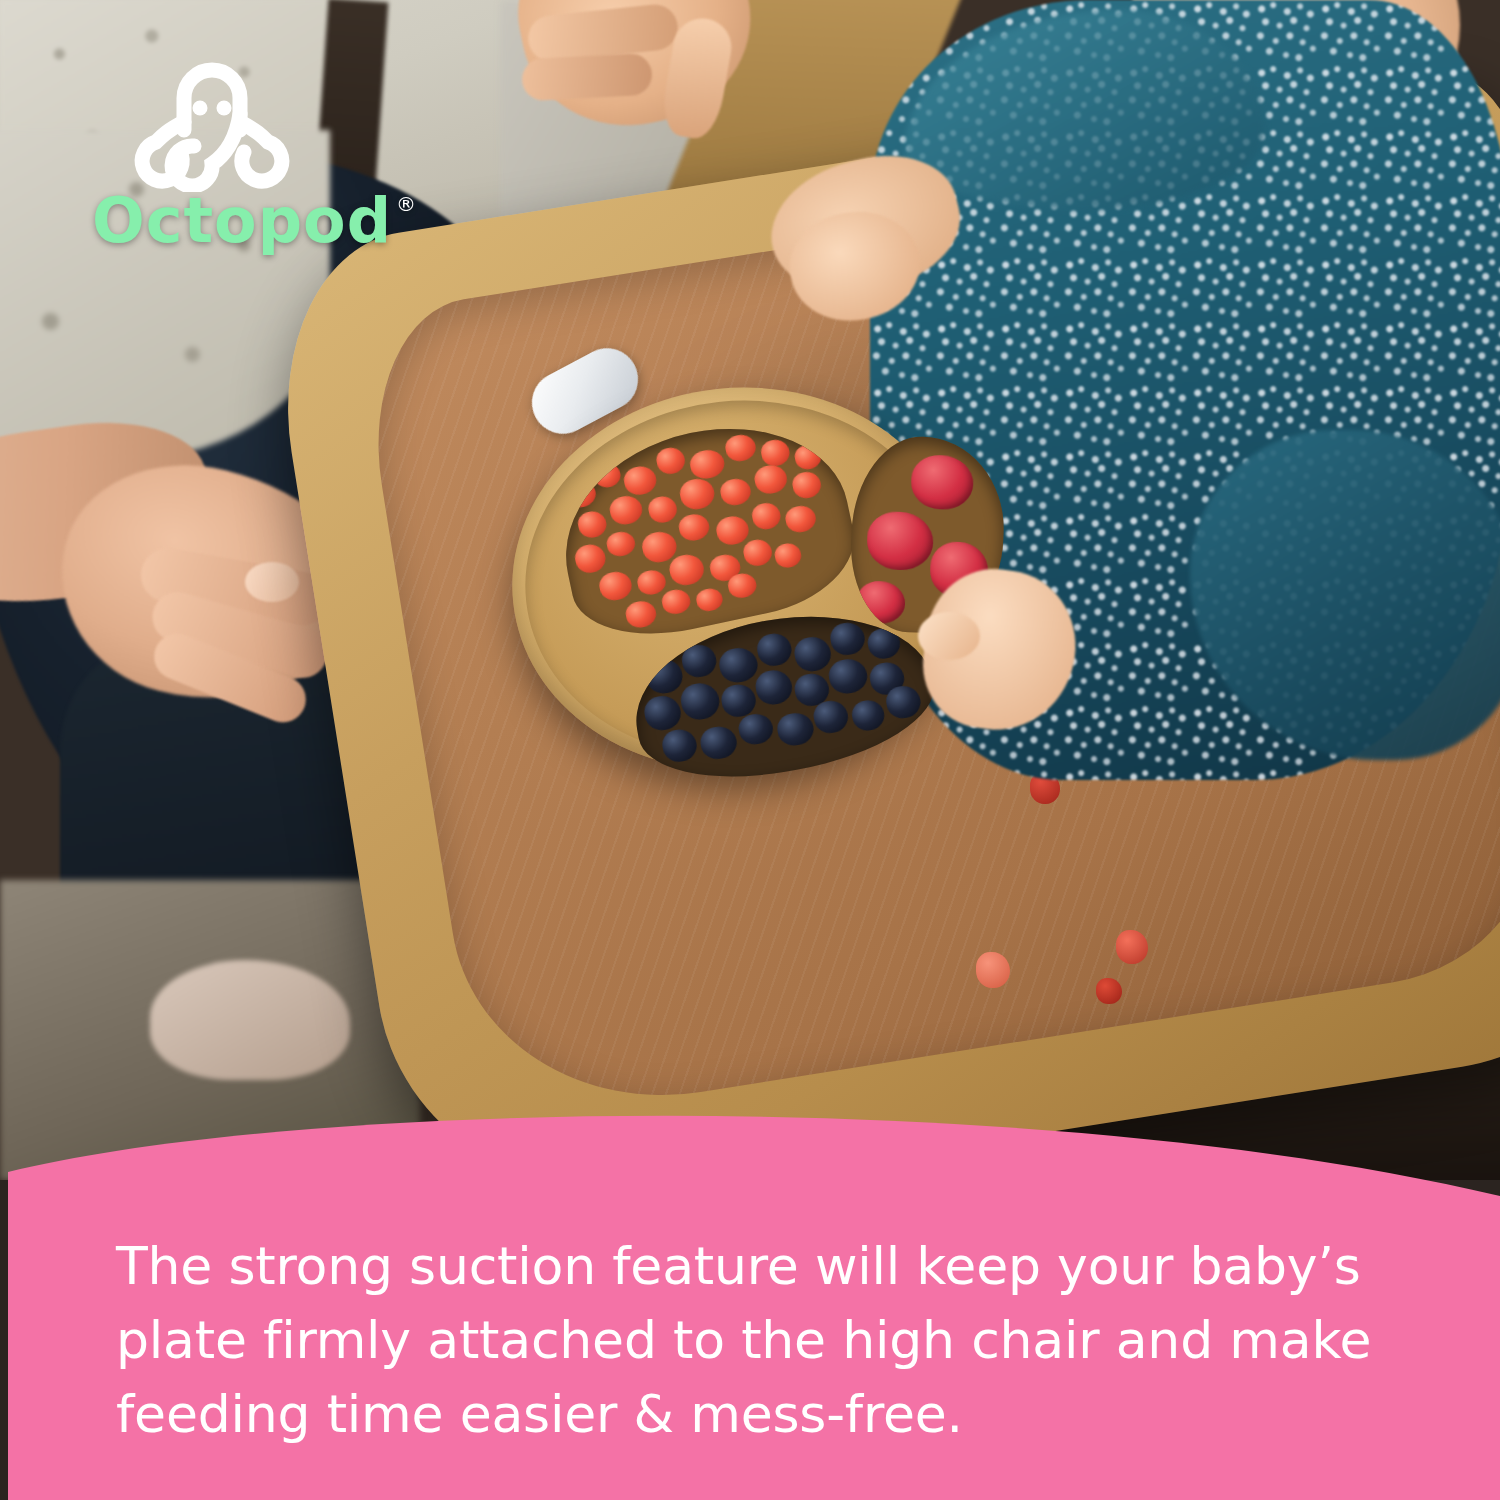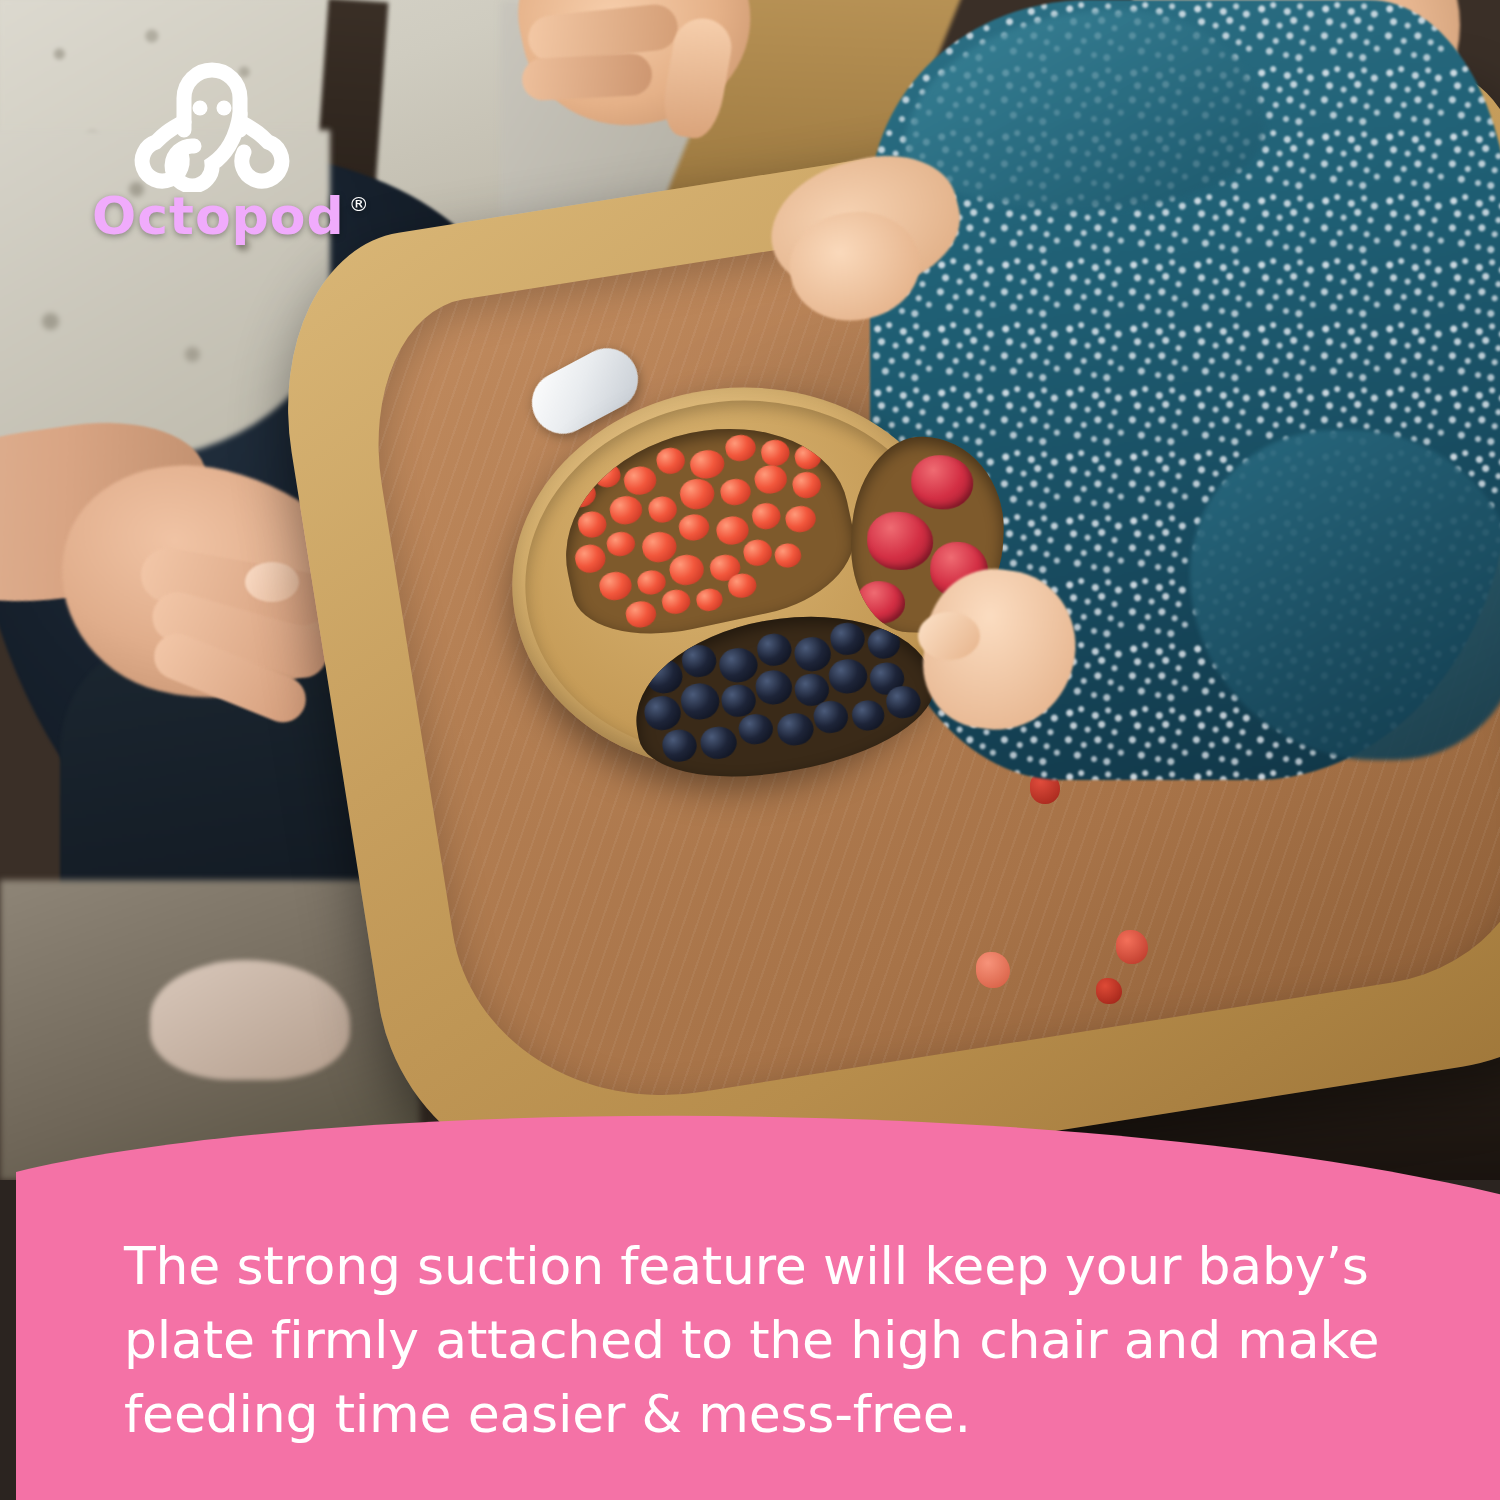--- a/index.html
+++ b/index.html
@@ -207,26 +207,26 @@
 
   
   .chairback{position:absolute;left:700px;top:-60px;width:200px;height:380px;
         background:linear-gradient(160deg,#c09a5c,#8d6a33);transform:rotate(22deg);filter:blur(2px);}
 
   
   .logo{position:absolute;left:92px;top:52px;width:330px;height:210px;z-index:40;}
   .logo-mark{position:absolute;left:40px;top:0;width:160px;height:140px;}
   .logo-word{position:absolute;left:0;top:138px;width:330px;height:70px;
         display:flex;align-items:flex-start;}
-  .logo-text{font-family:"DejaVu Sans",sans-serif;font-size:52px;font-weight:700;
-        color:#f0abfc;letter-spacing:1px;line-height:1;
+  .logo-text{font-family:"DejaVu Sans",sans-serif;font-size:62px;font-weight:700;
+        color:#86efac;letter-spacing:1px;line-height:1;
         text-shadow:0 2px 6px rgba(0,0,0,.35);}
   .logo-reg{font-family:"DejaVu Sans",sans-serif;font-size:20px;color:#fff;
         margin-left:4px;margin-top:2px;text-shadow:0 2px 5px rgba(0,0,0,.35);}
-  .banner{position:absolute;left:16px;top:1080px;width:1356px;height:420px;z-index:50;}
+  .banner{position:absolute;left:8px;top:1080px;width:1356px;height:420px;z-index:50;}
   .banner-svg{position:absolute;left:0;top:0;width:1500px;height:420px;}
   .banner-text{position:absolute;left:108px;top:150px;width:1320px;
         font-family:"DejaVu Sans",sans-serif;
         font-size:52px;font-weight:500;color:#ffffff;line-height:1.42;
         letter-spacing:-0.2px;}
 </style>
 </head>
 <body>
 
 <div id="canvas">

